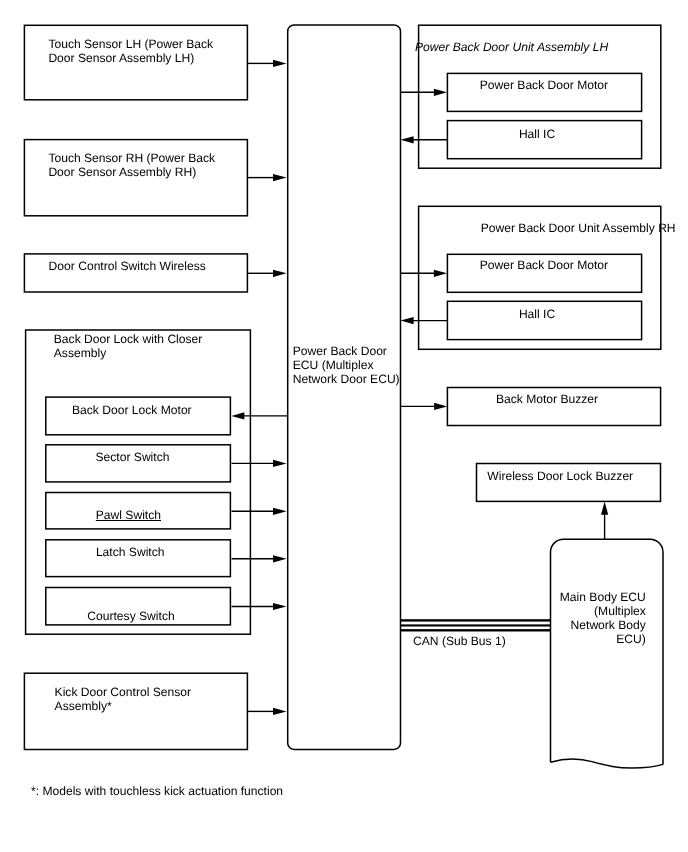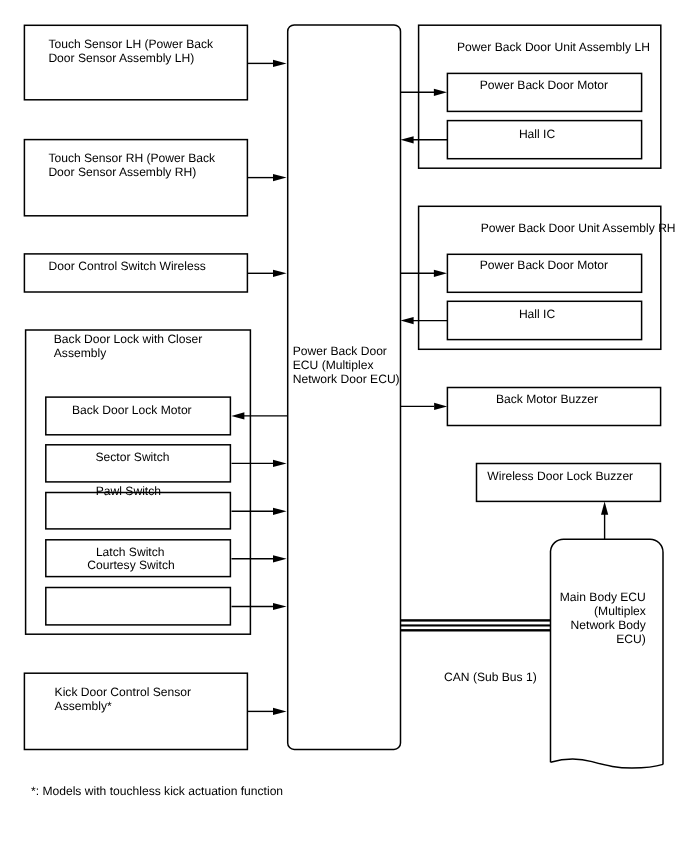--- a/index.html
+++ b/index.html
@@ -103,41 +103,41 @@
 Door Sensor Assembly RH)</div>
 <div class="txt" style="left:48.6px;top:259.1px;">Door Control Switch Wireless</div>
 <div class="txt" style="left:54.6px;top:684.7px;">Kick Door Control Sensor
 Assembly*</div>
 
 <div class="txt" style="left:53.8px;top:331.9px;">Back Door Lock with Closer
 Assembly</div>
 
 <div class="txt" style="left:72px;top:403px;">Back Door Lock Motor</div>
 <div class="txt" style="left:95.5px;top:449.8px;">Sector Switch</div>
-<div class="txt" style="left:95.8px;top:484px;">Pawl Switch</div>
+<div class="txt" style="left:95.8px;top:508px;text-decoration:underline;">Pawl Switch</div>
 <div class="txt" style="left:95.9px;top:545.1px;">Latch Switch</div>
-<div class="txt" style="left:87.3px;top:558px;">Courtesy Switch</div>
+<div class="txt" style="left:87.3px;top:609px;">Courtesy Switch</div>
 
 <div class="txt" style="left:292.8px;top:343.7px;">Power Back Door
 ECU (Multiplex
 Network Door ECU)</div>
 
-<div class="txt" style="left:457px;top:39.9px;">Power Back Door Unit Assembly LH</div>
+<div class="txt" style="left:415px;top:39.9px;font-style:italic;">Power Back Door Unit Assembly LH</div>
 <div class="txt" style="left:479.7px;top:77.5px;">Power Back Door Motor</div>
 <div class="txt" style="left:518.9px;top:126.5px;">Hall IC</div>
 
 <div class="txt" style="left:432.7px;top:220.5px;padding-left:48px;">Power Back Door Unit Assembly RH</div>
 <div class="txt" style="left:479.7px;top:258.1px;">Power Back Door Motor</div>
 <div class="txt" style="left:518.9px;top:307.1px;">Hall IC</div>
 
 <div class="txt" style="left:495.9px;top:391.8px;">Back Motor Buzzer</div>
 <div class="txt" style="left:487.3px;top:468.9px;">Wireless Door Lock Buzzer</div>
 
 <div class="txt" style="left:559.8px;top:590px;text-align:right;">Main Body ECU
 (Multiplex
 Network Body
 ECU)</div>
 
-<div class="txt" style="left:444px;top:633.7px;margin-top:36px;">CAN (Sub Bus 1)</div>
+<div class="txt" style="left:413px;top:633.7px;">CAN (Sub Bus 1)</div>
 
 <div class="txt" style="left:31px;top:783.7px;">*: Models with touchless kick actuation function</div>
 
 </div>
 
 </body></html>

